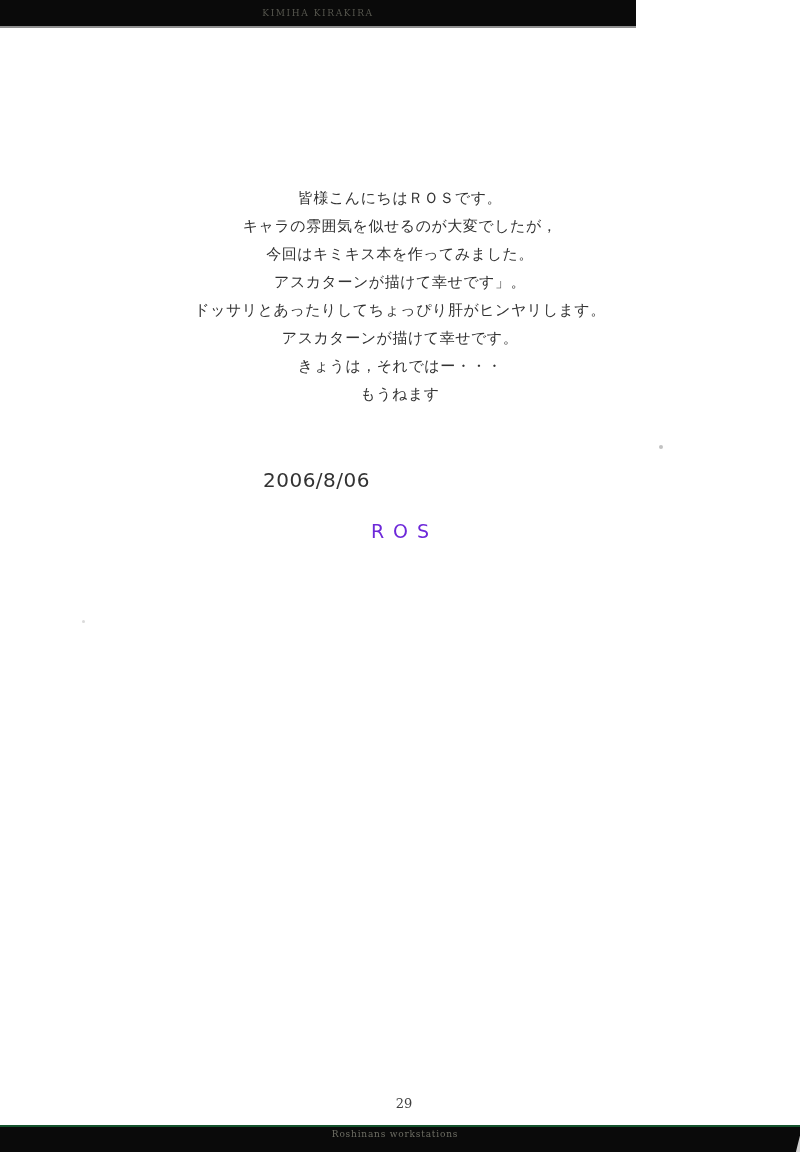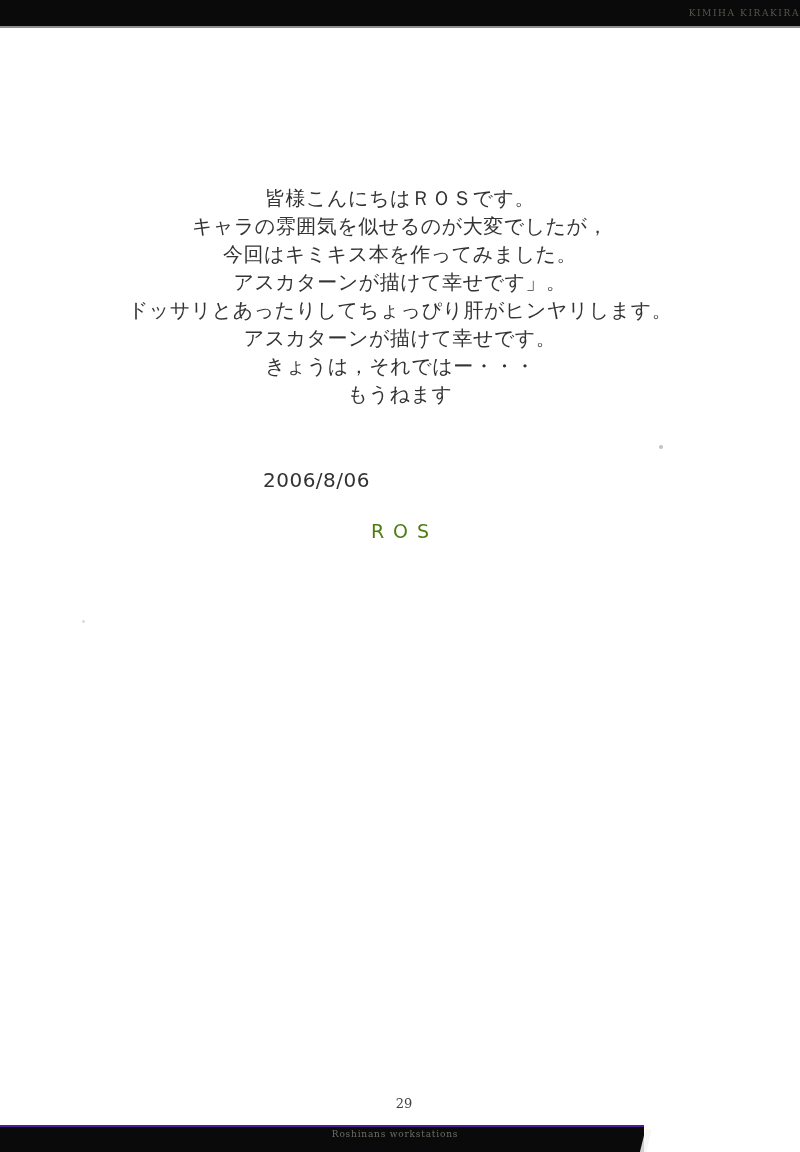--- a/index.html
+++ b/index.html
@@ -13,47 +13,47 @@
     height: 1152px;
     background: #ffffff;
     overflow: hidden;
     font-family: "DejaVu Sans", sans-serif;
   }
 
   
   .top-bar {
     position: absolute;
     left: 0; top: 0;
-    width: 800px;
+    width: 636px;
     height: 26px;
     background: #0a0a0a;
     border-bottom: 2px solid #8f8f8f;
     display: flex;
     align-items: center;
-    justify-content: flex-end;
+    justify-content: center;
   }
   .top-bar-title {
     font-family: "DejaVu Serif", serif;
     font-size: 9px;
     letter-spacing: 1.6px;
     color: #56564e;
     text-transform: uppercase;
     white-space: nowrap;
   }
 
   
   .afterword {
     position: absolute;
     left: 0; top: 184px;
     width: 800px;
     text-align: center;
     color: #333333;
   }
   .afterword .line {
-    font-size: 20px;
+    font-size: 15px;
     line-height: 28px;
     letter-spacing: 0.5px;
     white-space: nowrap;
   }
 
   .date-line {
     position: absolute;
     left: 0; top: 466px;
     width: 633px;
     text-align: center;
@@ -63,44 +63,44 @@
     letter-spacing: 0.5px;
   }
 
   .signature-line {
     position: absolute;
     left: 0; top: 518px;
     width: 800px;
     text-align: center;
     font-size: 19px;
     line-height: 26px;
-    color: #4d7c0f;
+    color: #6d28d9;
     letter-spacing: 9px;
     text-indent: 9px; 
   }
 
   
   .page-number {
     position: absolute;
     left: 0; top: 1096px;
     width: 808px;
     text-align: center;
     font-family: "DejaVu Serif", serif;
     font-size: 13px;
     color: #3f3f3f;
   }
 
   
   .bottom-bar {
     position: absolute;
     left: 0; bottom: 0;
-    width: 644px;
+    width: 800px;
     height: 25px;
     background: #0a0a0a;
-    border-top: 2px solid #4c1d95;
+    border-top: 2px solid #14532d;
   }
   .bottom-bar-credit {
     position: absolute;
     left: 0; top: 2px;
     width: 790px;
     text-align: center;
     font-family: "DejaVu Serif", serif;
     font-size: 9px;
     letter-spacing: 0.8px;
     color: #6e6e64;

